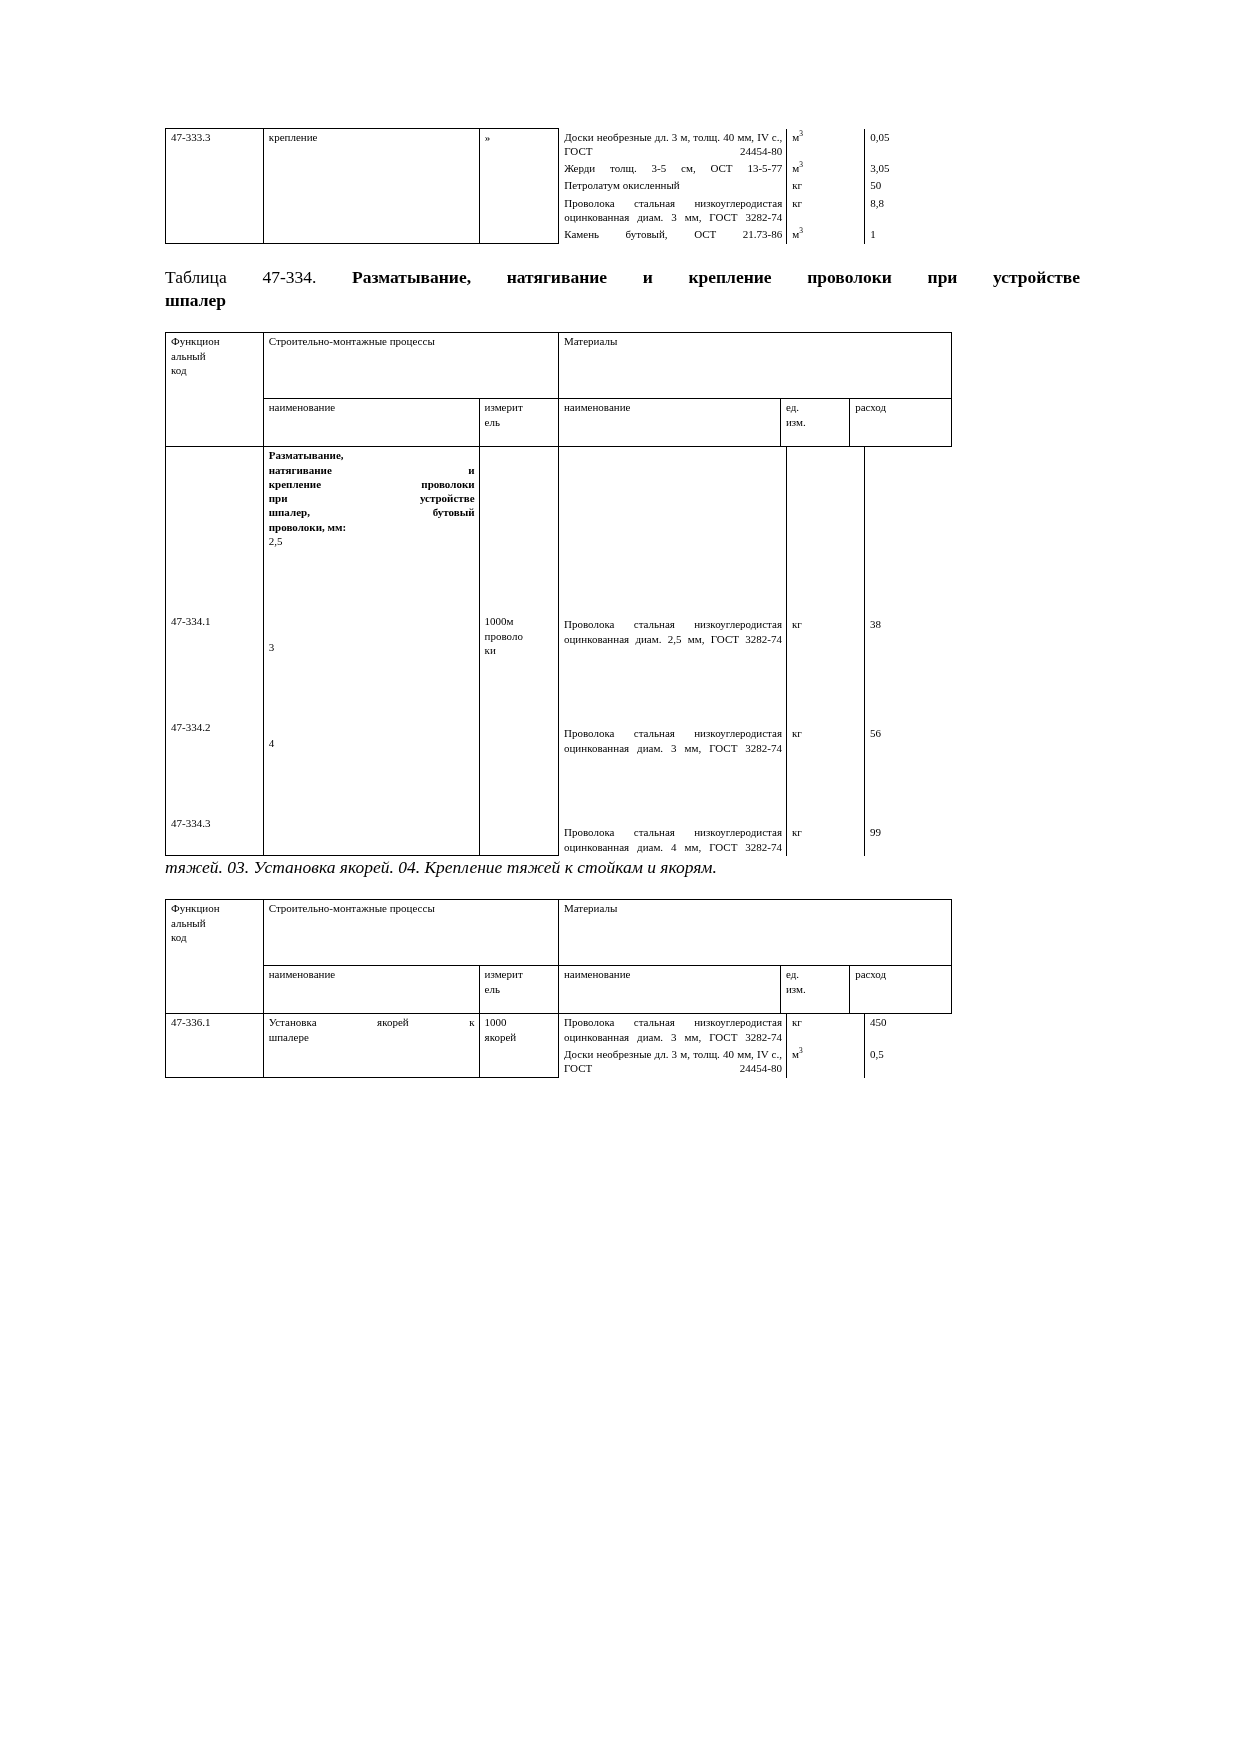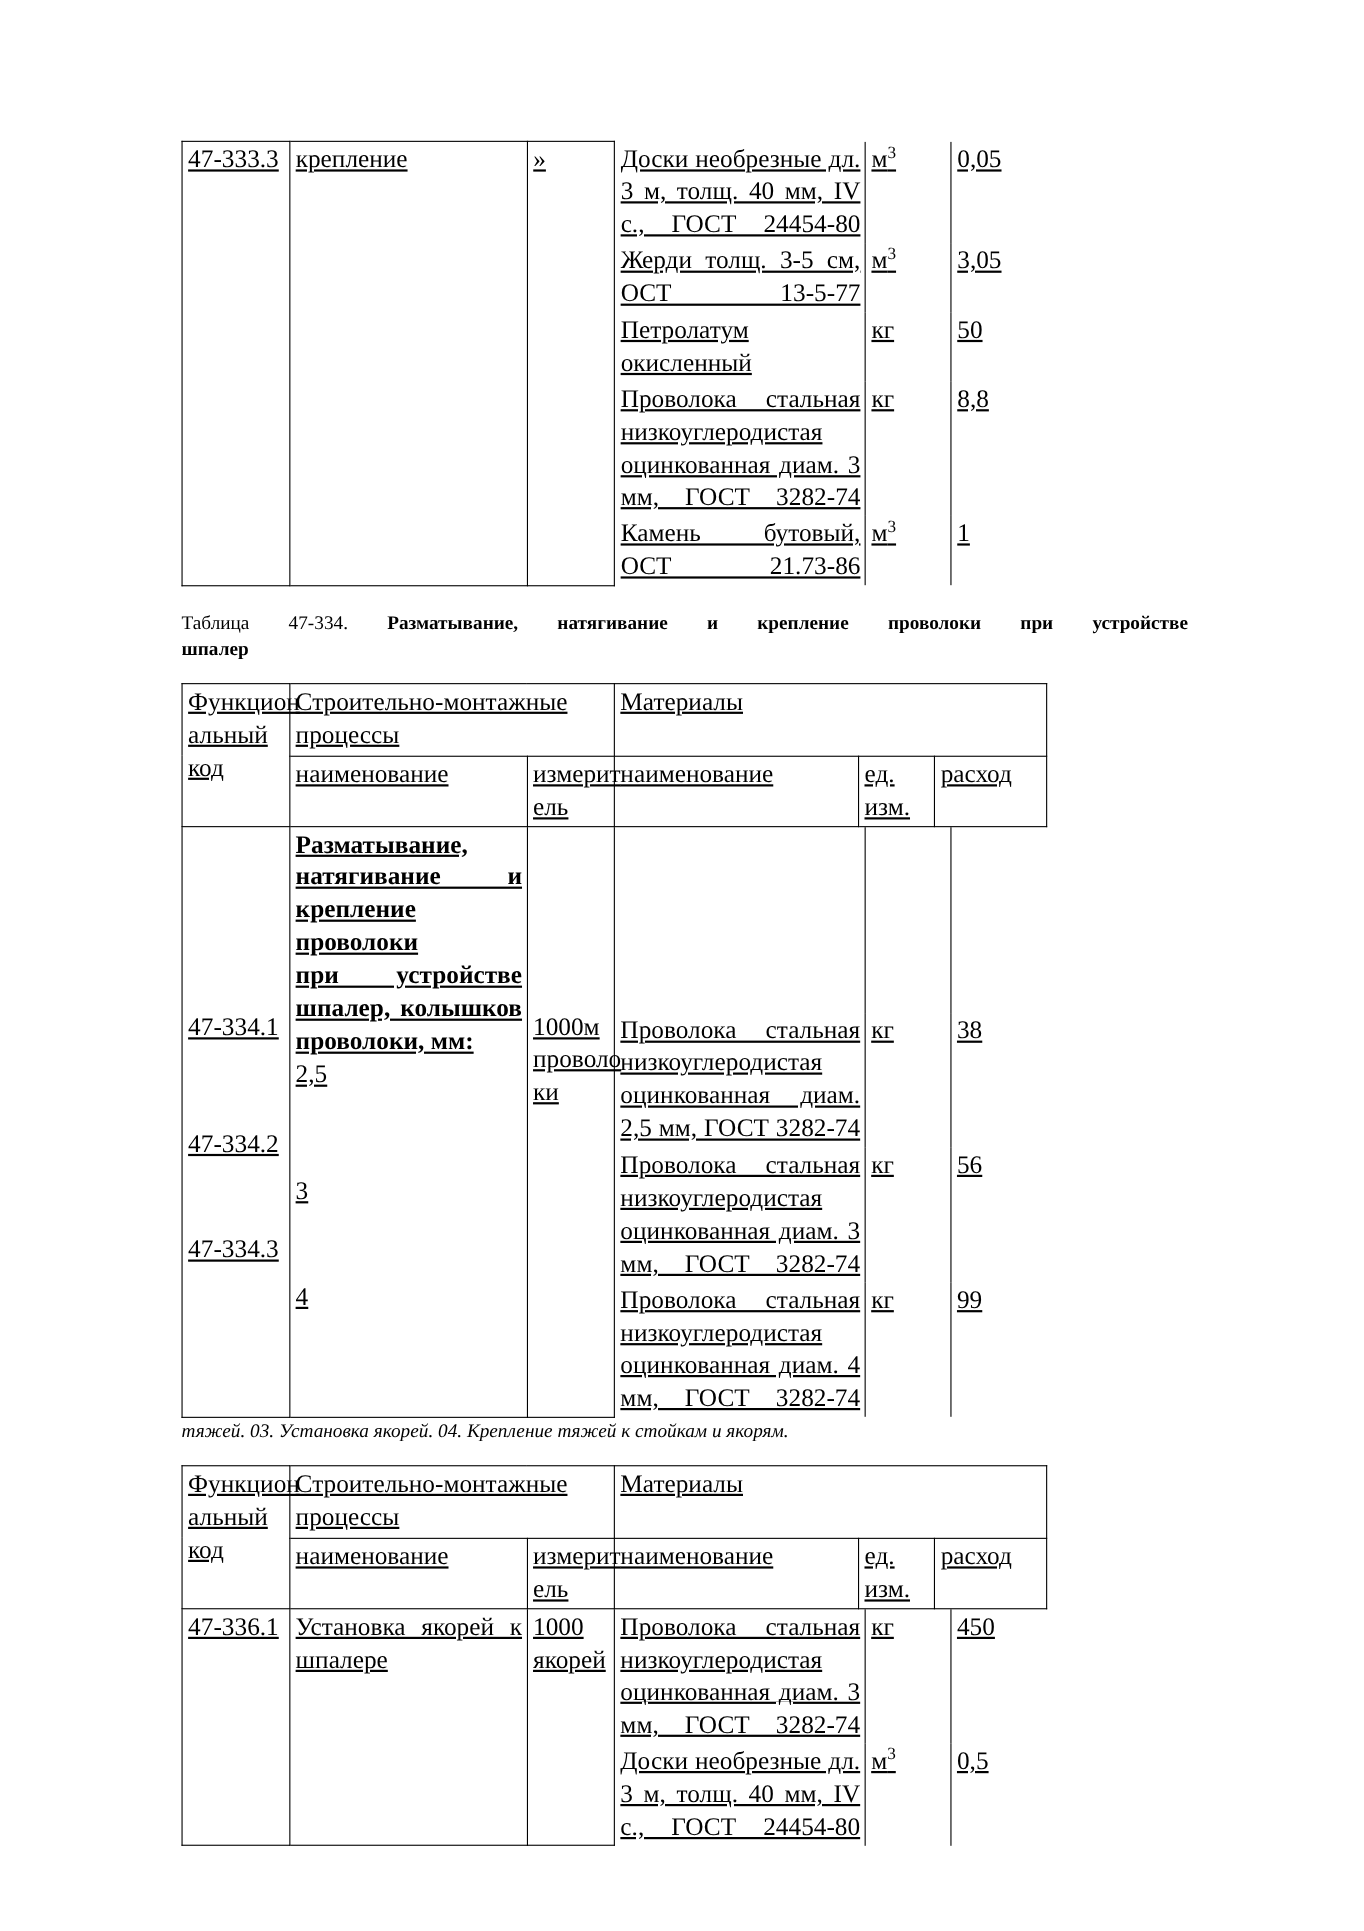--- a/index.html
+++ b/index.html
@@ -20,23 +20,22 @@
     width: 1240px;
     min-height: 1755px;
     padding: 128px 160px 0 165px;
   }
 
   
   table.doc-table {
     border-collapse: collapse;
     table-layout: fixed;
     width: 787px;
-    font-size: 23px;
+    font-size: 11px;
     line-height: 1.30;
-    text-decoration: underline;
   }
   table.doc-table td,
   table.doc-table th {
     border: 1.6px solid #000;
     padding: 1px 4px 2px 5px;
     vertical-align: top;
     font-weight: normal;
     text-align: left;
   }
   .c-code   { width: 96px; }
@@ -201,21 +200,21 @@
           <div style="height:96px">47-334.2</div>
           <div>47-334.3</div>
         </td>
 
         <td class="c-name">
           <div class="bold">
             <div class="just-n">Разматывание,</div>
             <div class="just">натягивание                и</div>
             <div class="just">крепление     проволоки</div>
             <div class="just">при            устройстве</div>
-            <div class="just">шпалер,         колышков</div>
+            <div class="just">шпалер,         бутовый</div>
             <div class="just-n">проволоки, мм:</div>
           </div>
           <div style="height:106px">2,5</div>
           <div style="height:96px">3</div>
           <div>4</div>
         </td>
 
         <td class="c-unit">
           <div style="height:166px"></div>
           <div>

